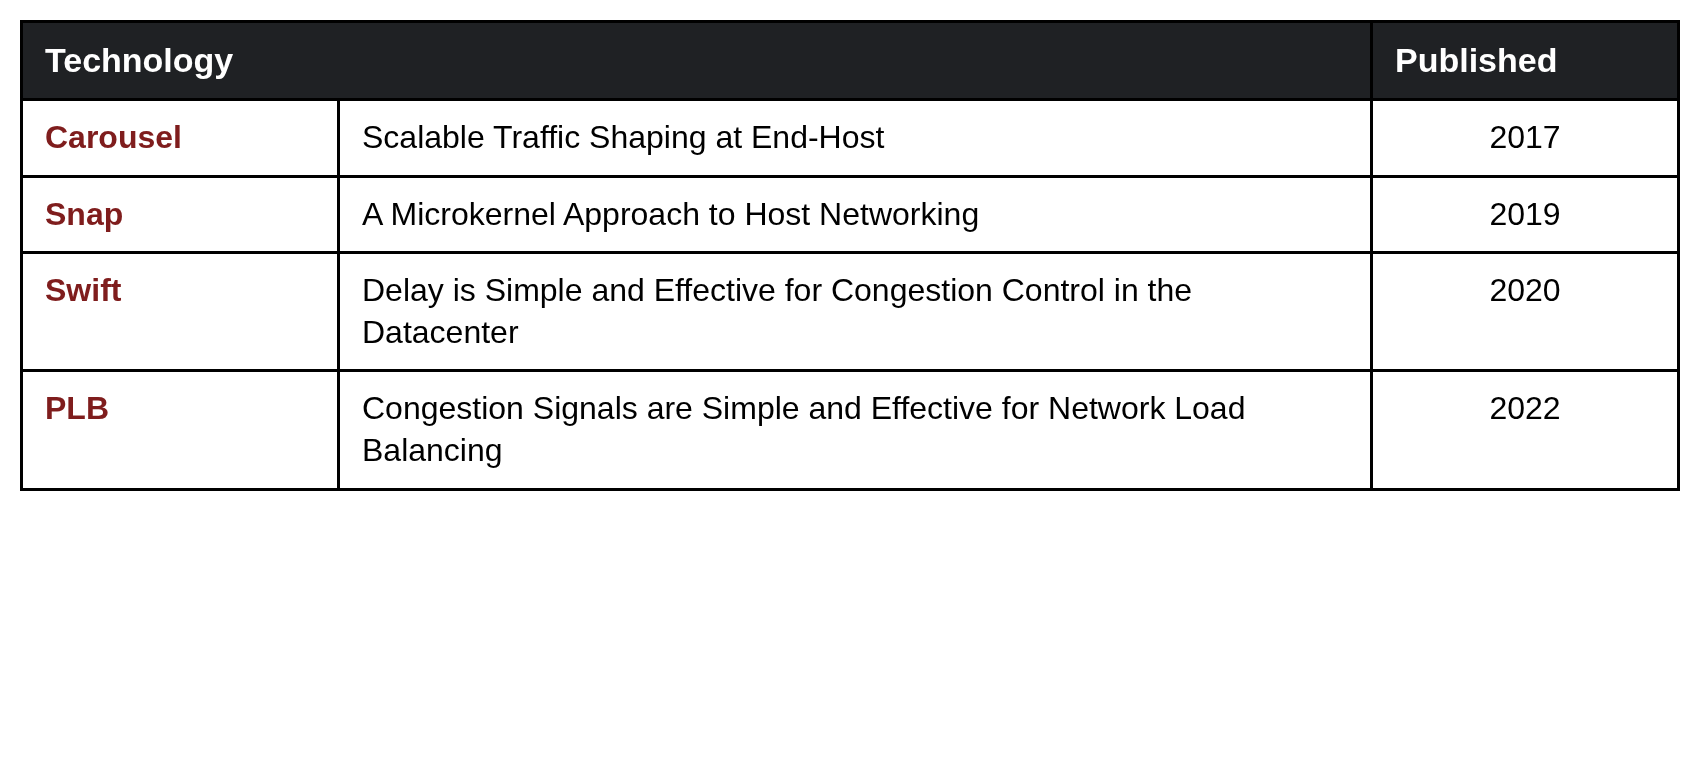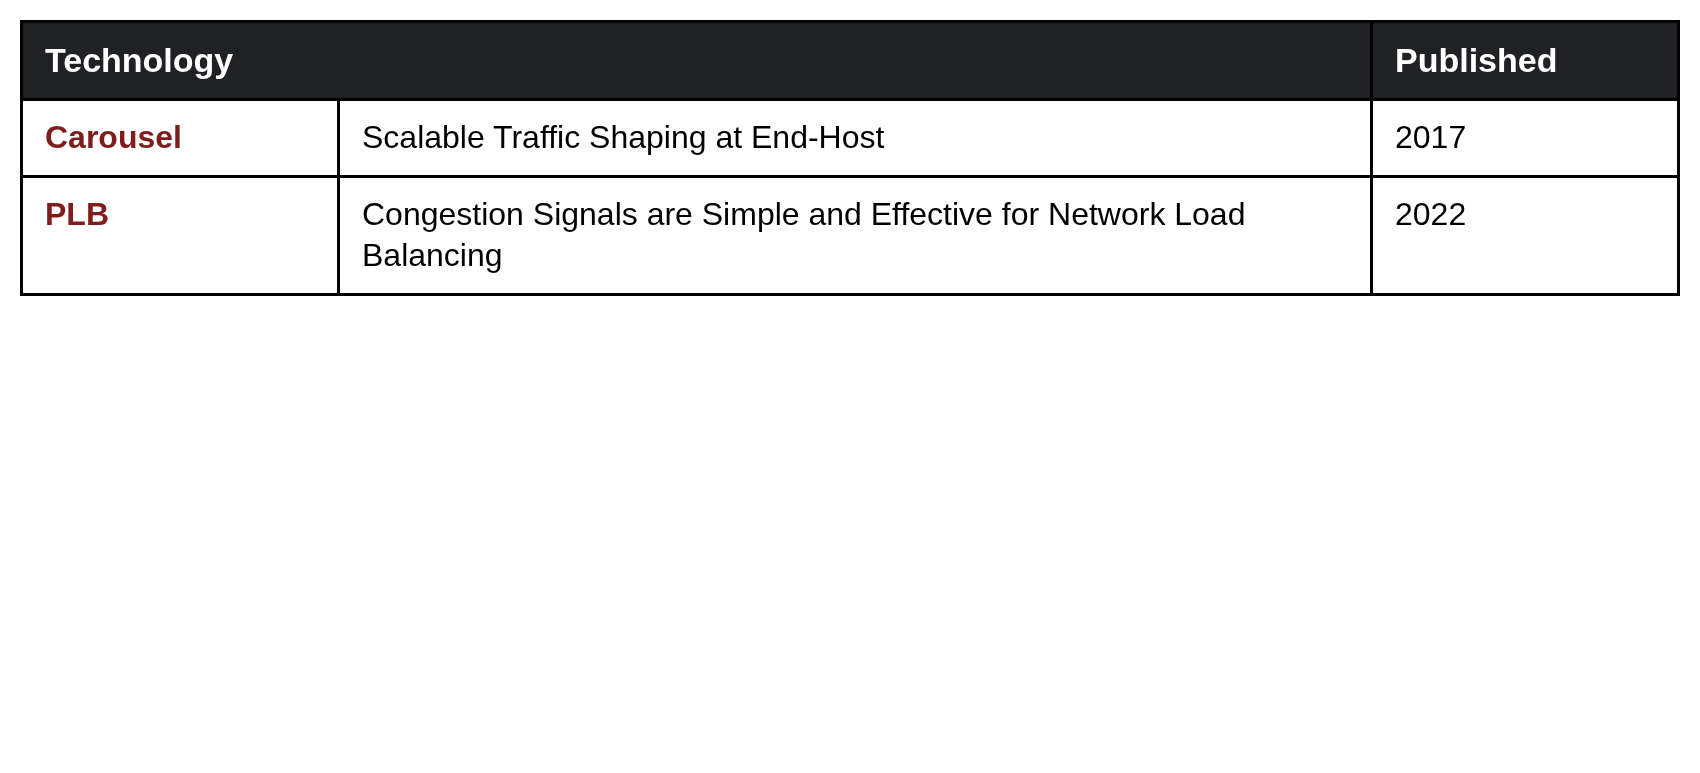--- a/index.html
+++ b/index.html
@@ -40,39 +40,49 @@
     width: 270px;
   }
   td.name a {
     color: #7f1d1d;
     font-weight: bold;
     text-decoration: none;
   }
   td.desc {
   }
   td.pub {
-    text-align: left;
+    text-align: center;
     width: 260px;
   }
 </style>
 </head>
 <body>
 
 <table>
   <thead>
     <tr>
       <th colspan="2">Technology</th>
       <th class="pub">Published</th>
     </tr>
   </thead>
   <tbody>
     <tr>
       <td class="name"><a href="#">Carousel</a></td>
       <td class="desc">Scalable Traffic Shaping at End-Host</td>
       <td class="pub">2017</td>
     </tr>
     <tr>
+      <td class="name"><a href="#">Snap</a></td>
+      <td class="desc">A Microkernel Approach to Host Networking</td>
+      <td class="pub">2019</td>
+    </tr>
+    <tr>
+      <td class="name"><a href="#">Swift</a></td>
+      <td class="desc">Delay is Simple and Effective for Congestion Control in the Datacenter</td>
+      <td class="pub">2020</td>
+    </tr>
+    <tr>
       <td class="name"><a href="#">PLB</a></td>
       <td class="desc">Congestion Signals are Simple and Effective for Network Load Balancing</td>
       <td class="pub">2022</td>
     </tr>
   </tbody>
 </table>
 
 </body></html>

